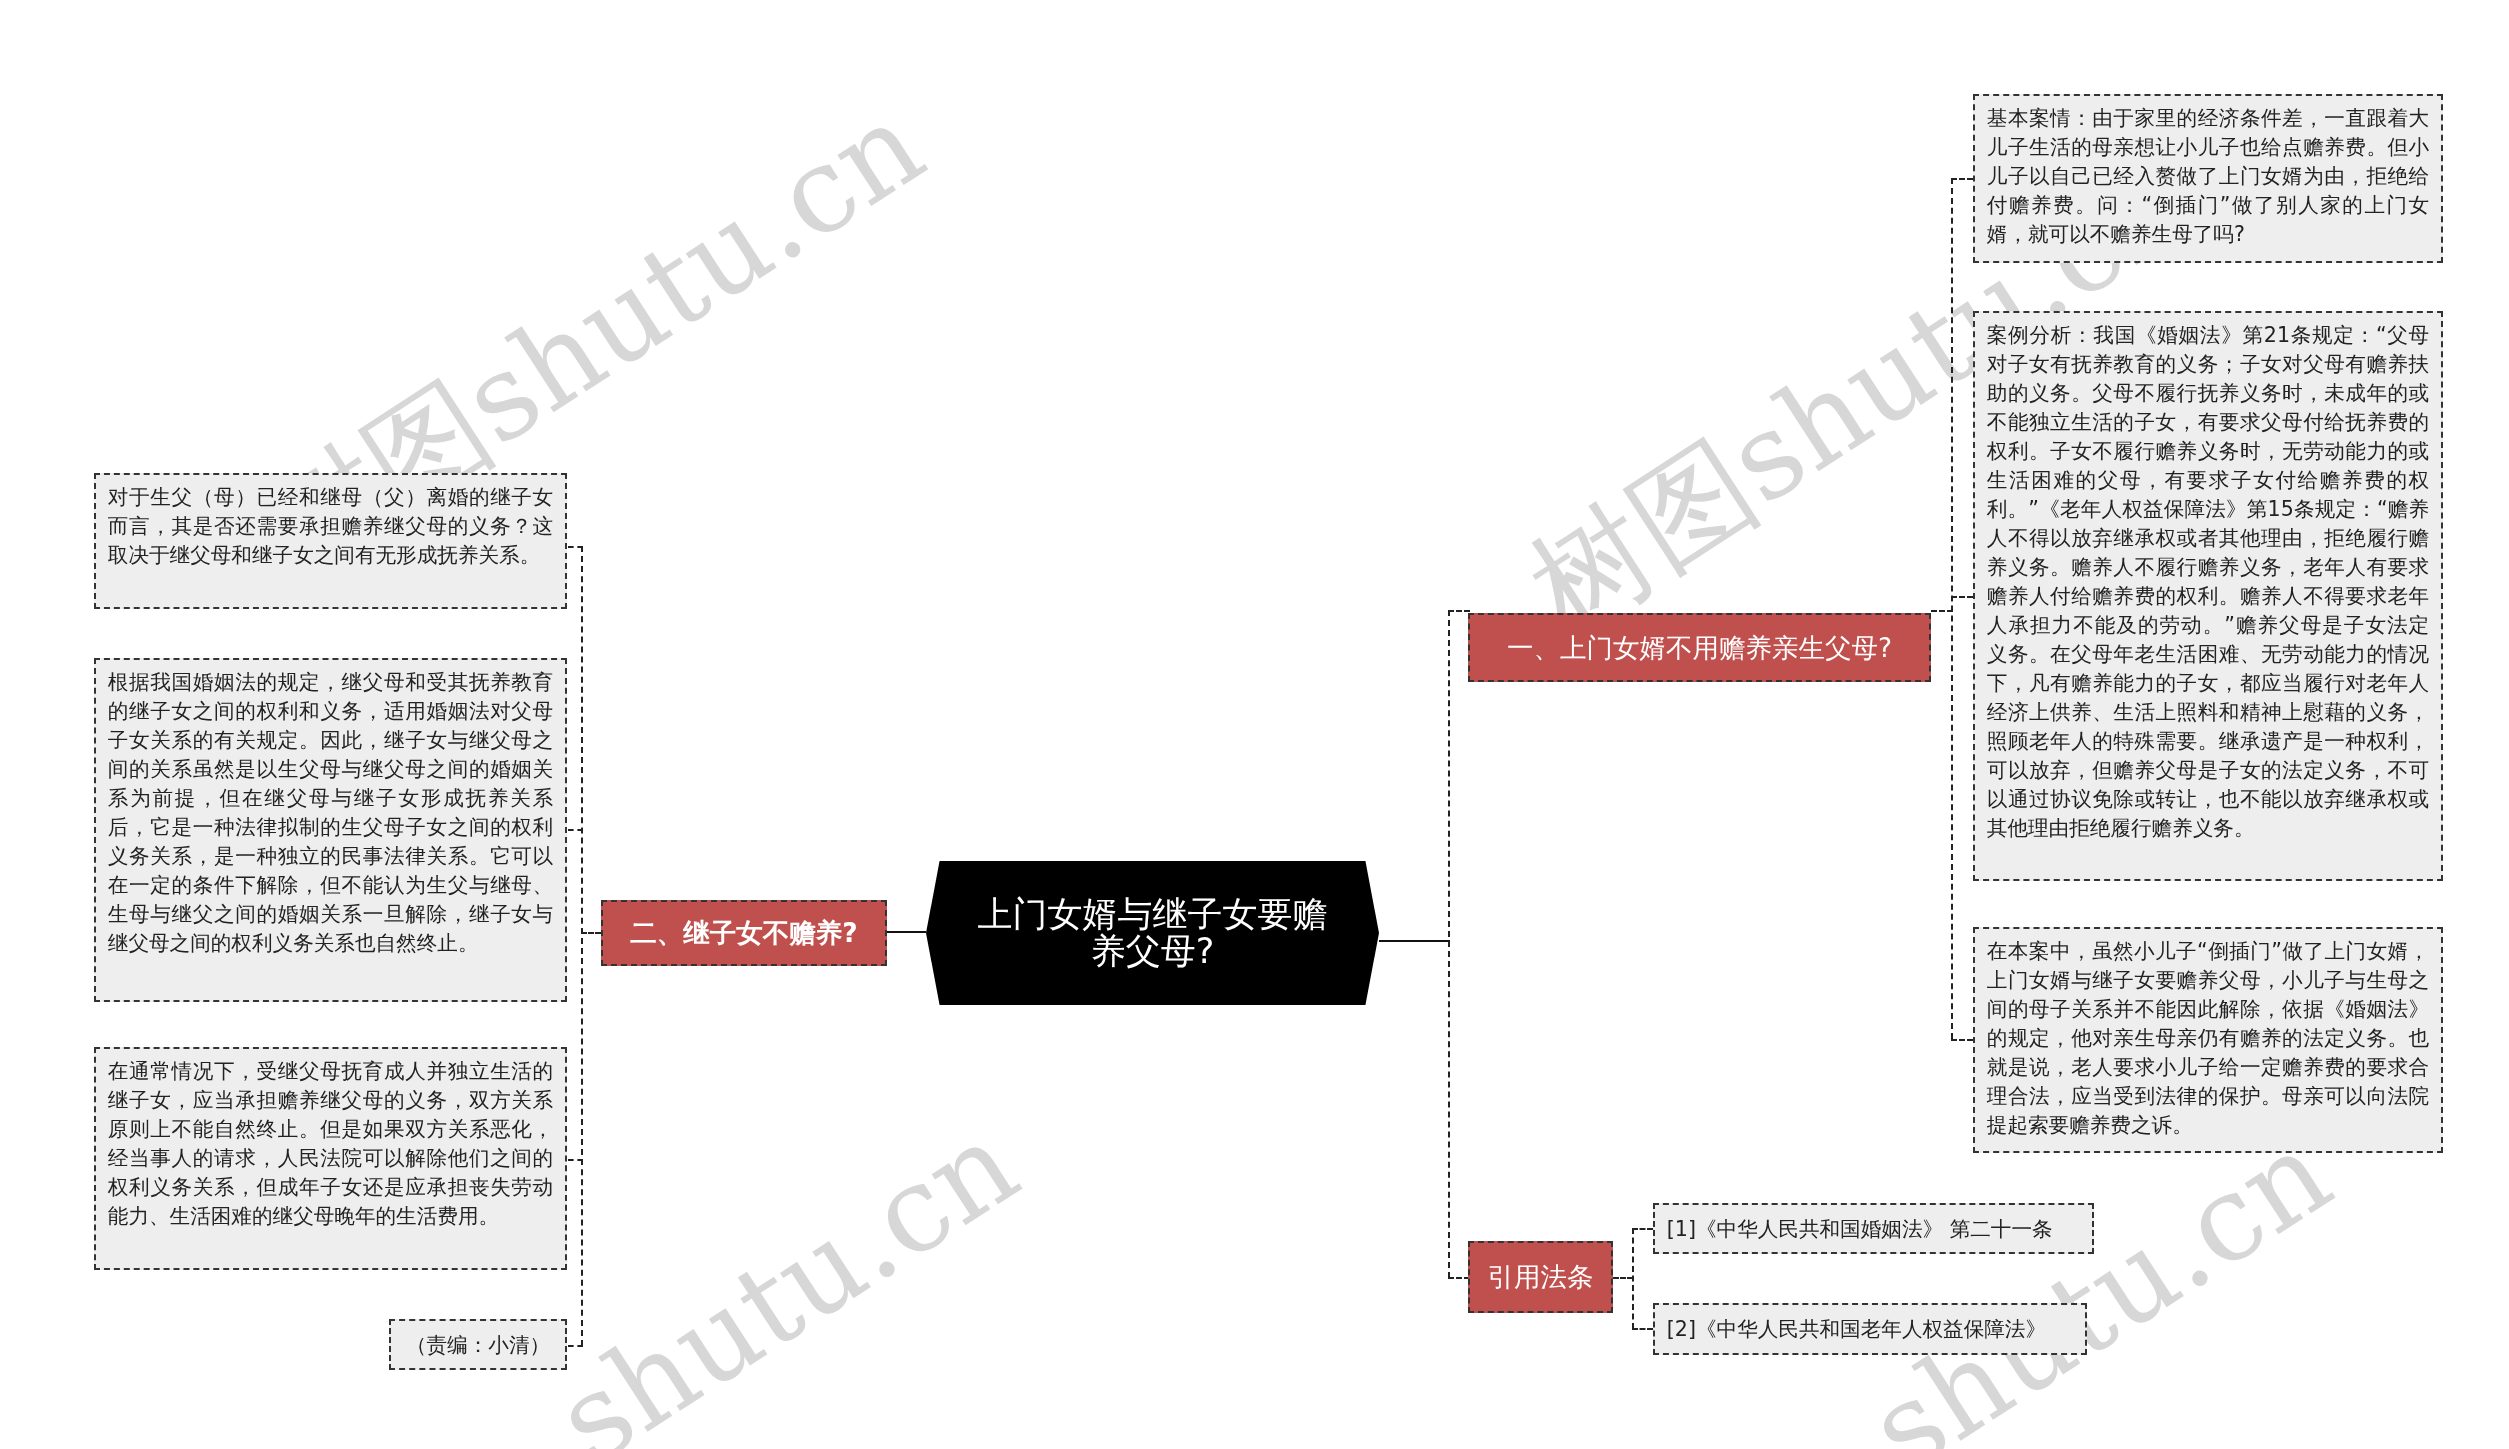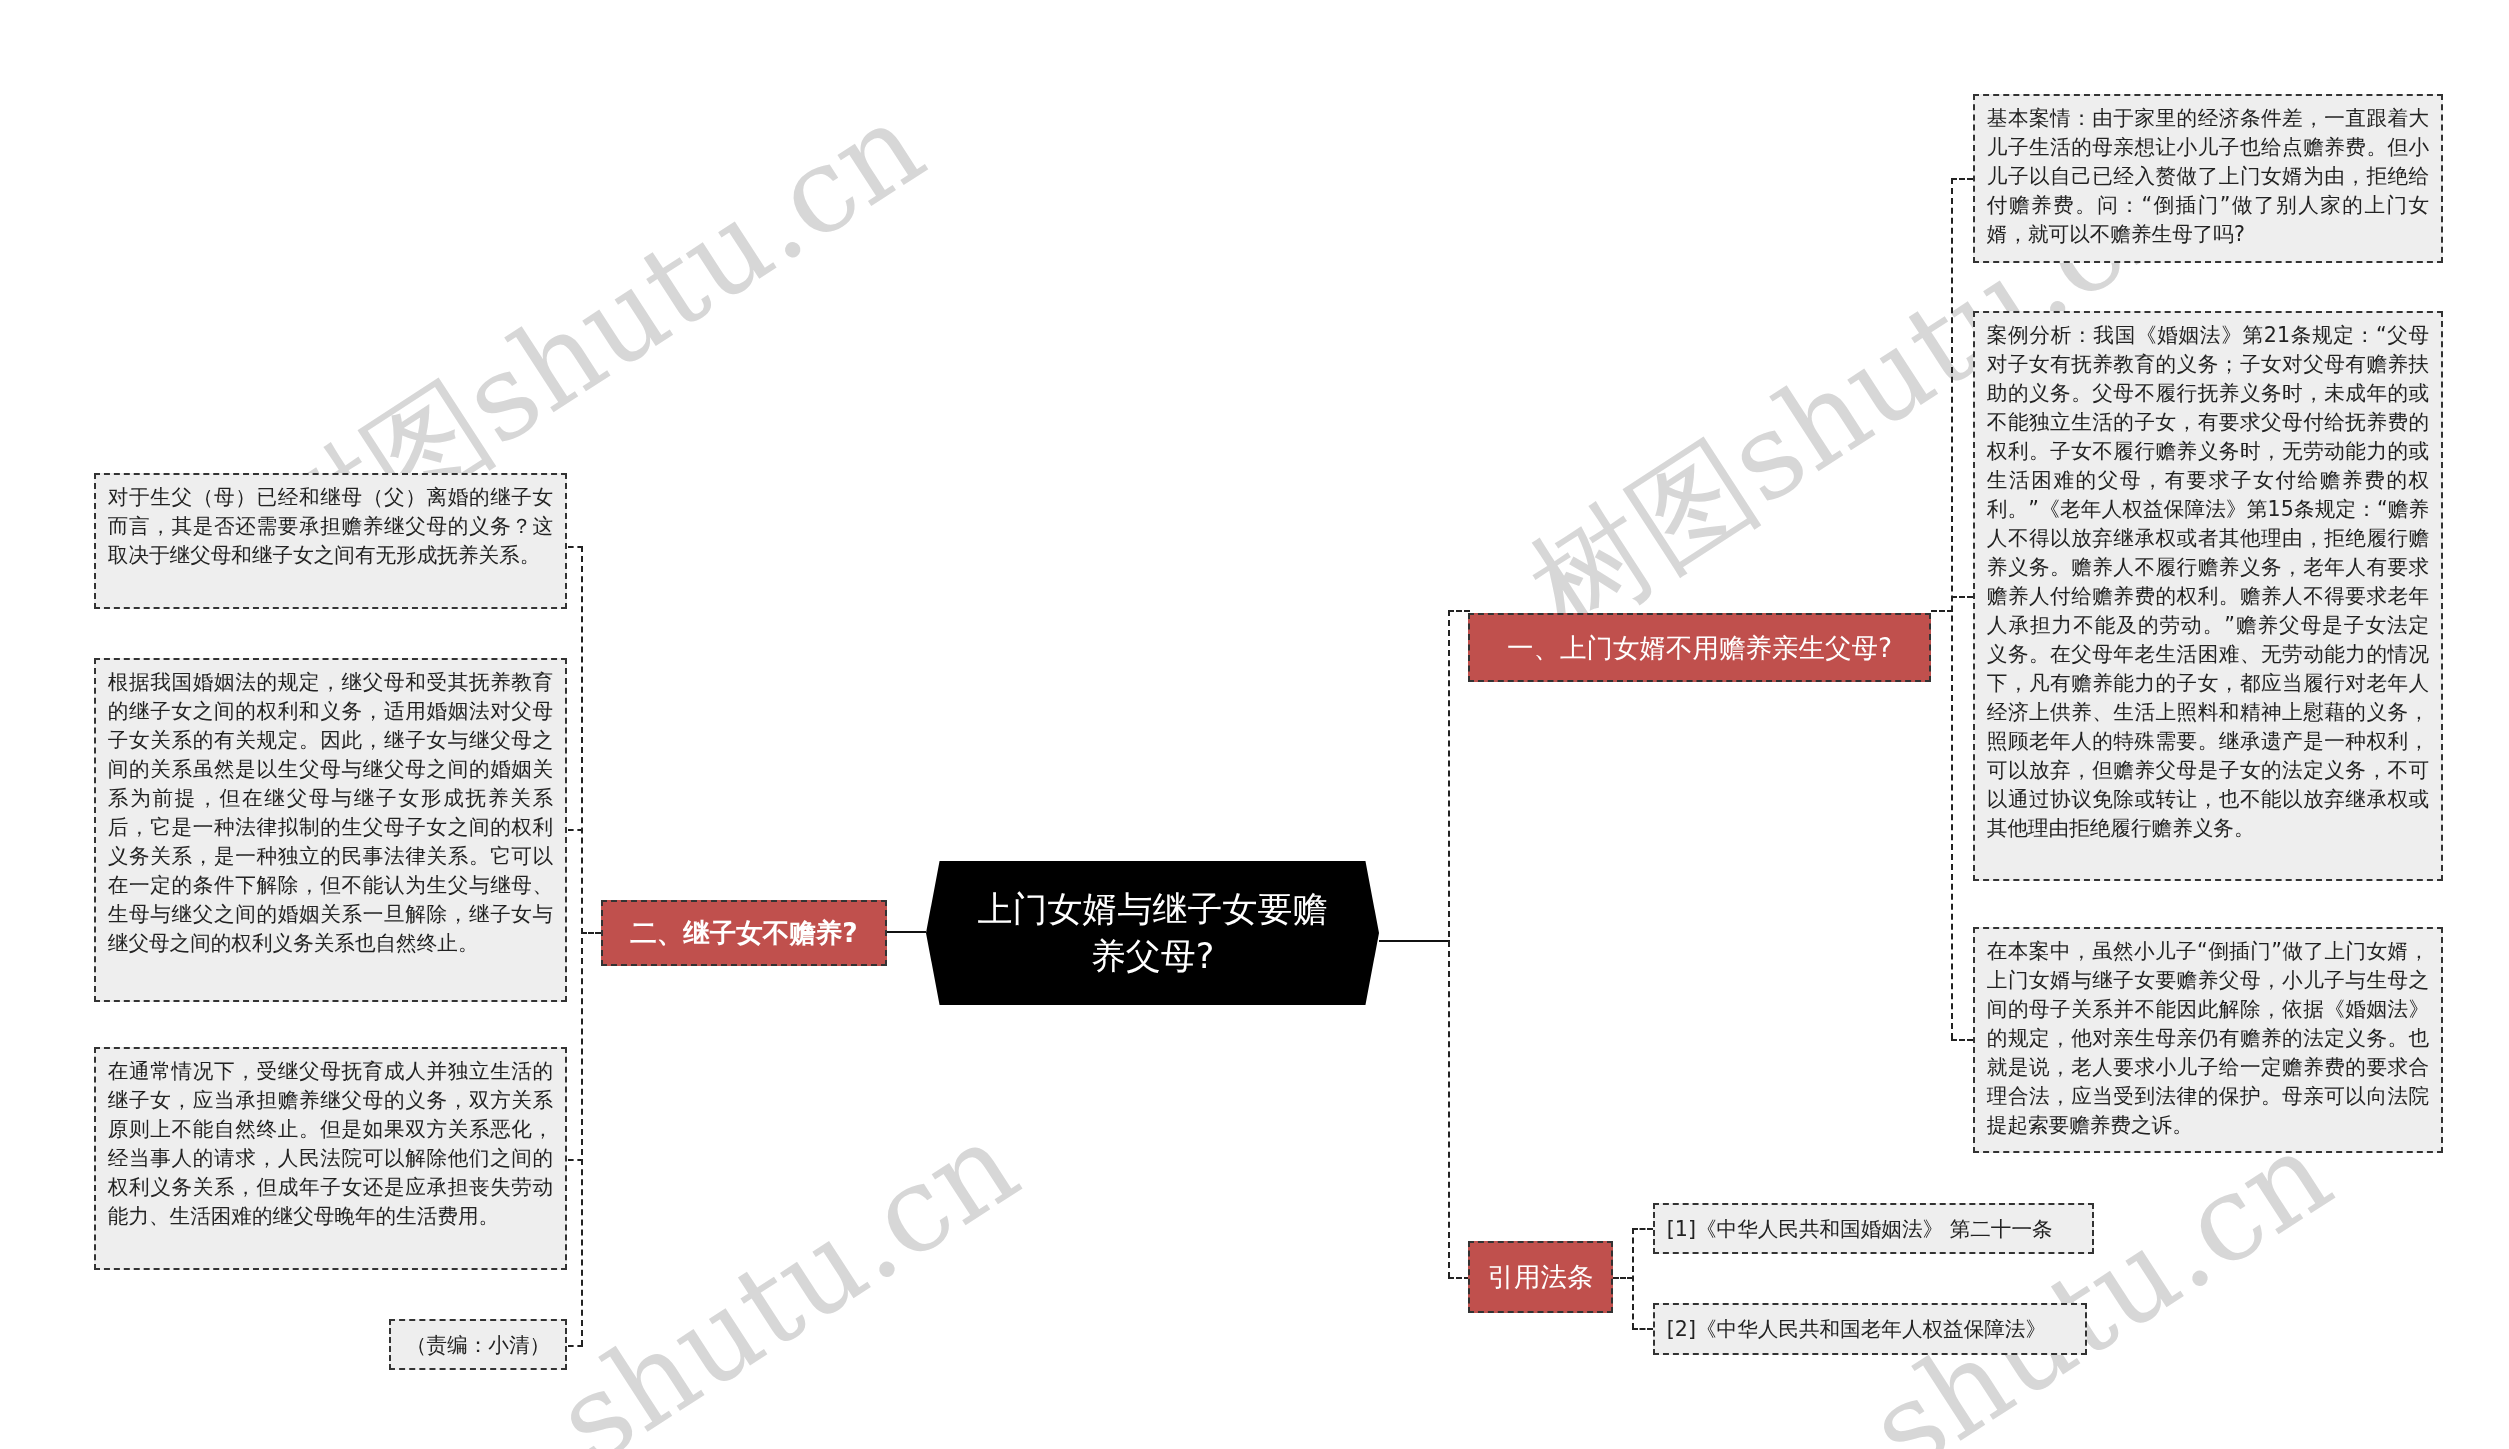--- a/index.html
+++ b/index.html
@@ -3,21 +3,21 @@
 <meta charset="utf-8">
 <style>
   html, body { margin:0; padding:0; background:#ffffff; }
   body { width:2509px; height:1450px; position:relative; overflow:hidden;
          font-family:"DejaVu Sans","Liberation Sans",sans-serif; }
   .abs { position:absolute; box-sizing:border-box; }
   .leaf { background:#eeeeee; border:2px dashed #333333; color:#222222;
           font-size:20.6px; line-height:29px; padding:7.8px 11.8px 7.8px 11.8px; text-align:justify; }
   .branch { background:#c0504d; border:2px dashed #333333; color:#ffffff;
             font-size:26.5px; display:flex; align-items:center; justify-content:center; white-space:nowrap; }
-  .center { color:#ffffff; font-size:35px; line-height:47px; text-align:center;
+  .center { color:#ffffff; font-size:35px; line-height:37px; text-align:center;
             display:flex; align-items:center; justify-content:center; }
   .center-bg { position:absolute; inset:0; background:#000; 
                clip-path:polygon(3% 0,97% 0,100% 50%,97% 100%,3% 100%,0 50%); }
   .center span { position:relative; z-index:1; padding:0 39px; }
   .ref { background:#eeeeee; border:2px dashed #333333; color:#222222; font-size:20.6px;
          display:flex; align-items:center; padding-left:11.8px; white-space:nowrap; }
   .line { position:absolute; }
   .dv { border-left:2px dashed #222; width:0; }
   .dh { border-top:2px dashed #222; height:0; }
   .sh { border-top:2.9px solid #111; height:0; }

